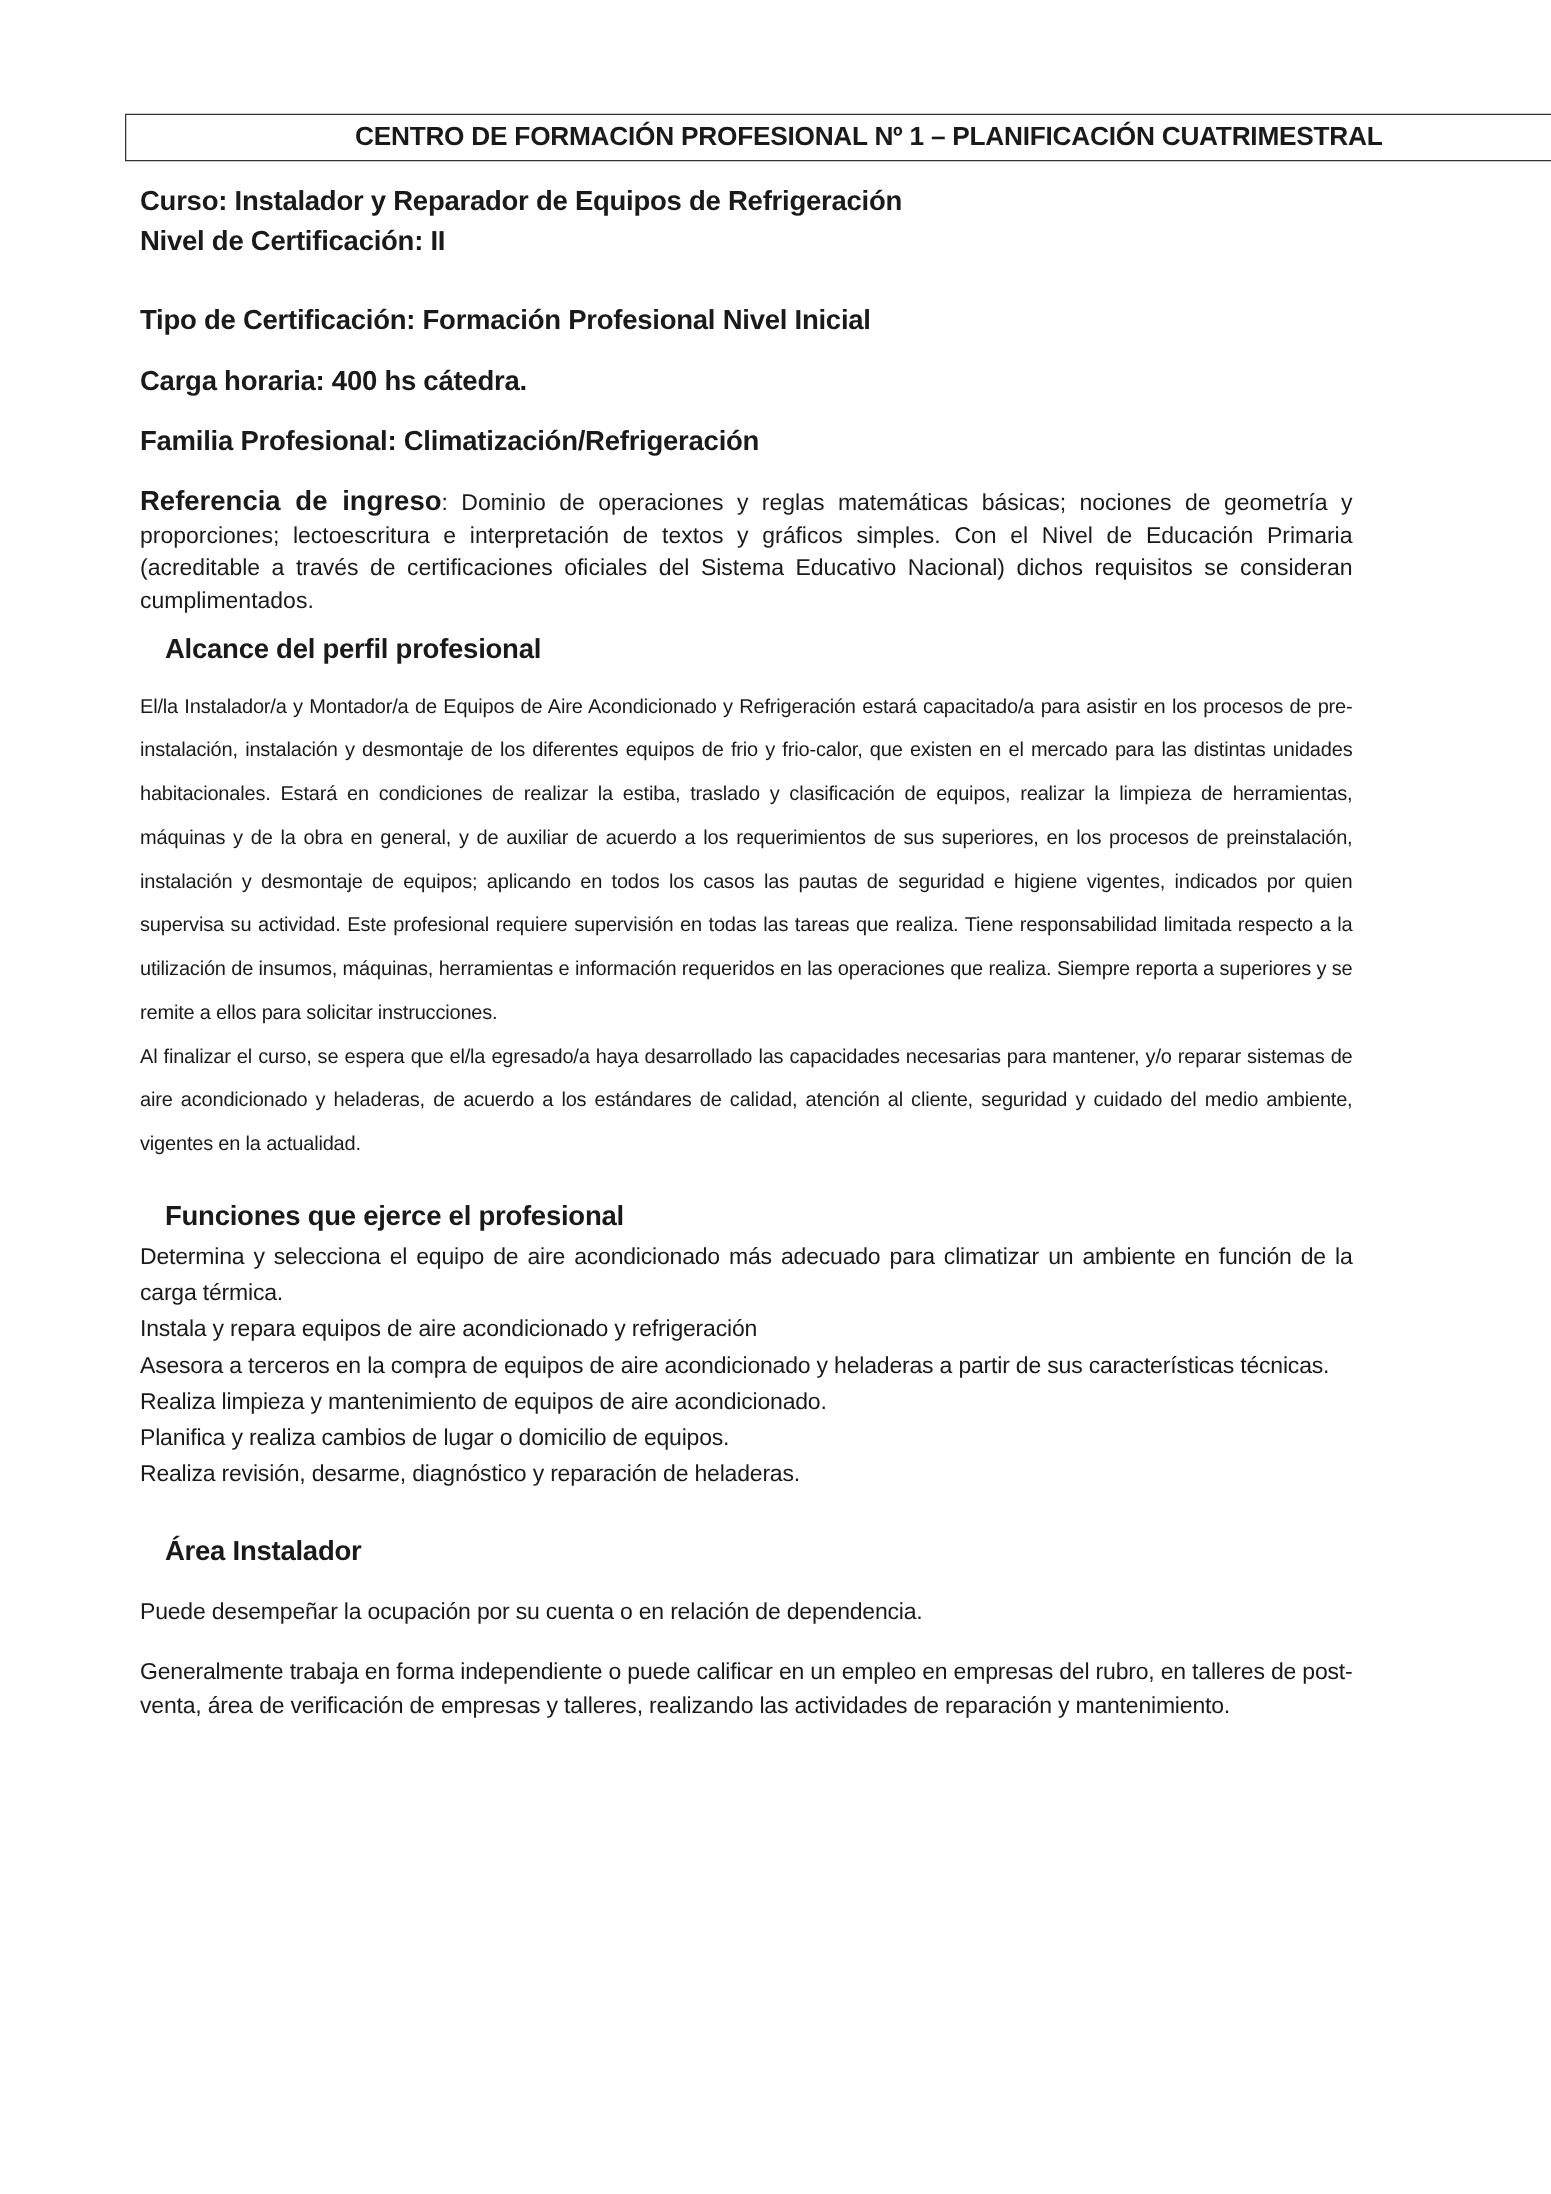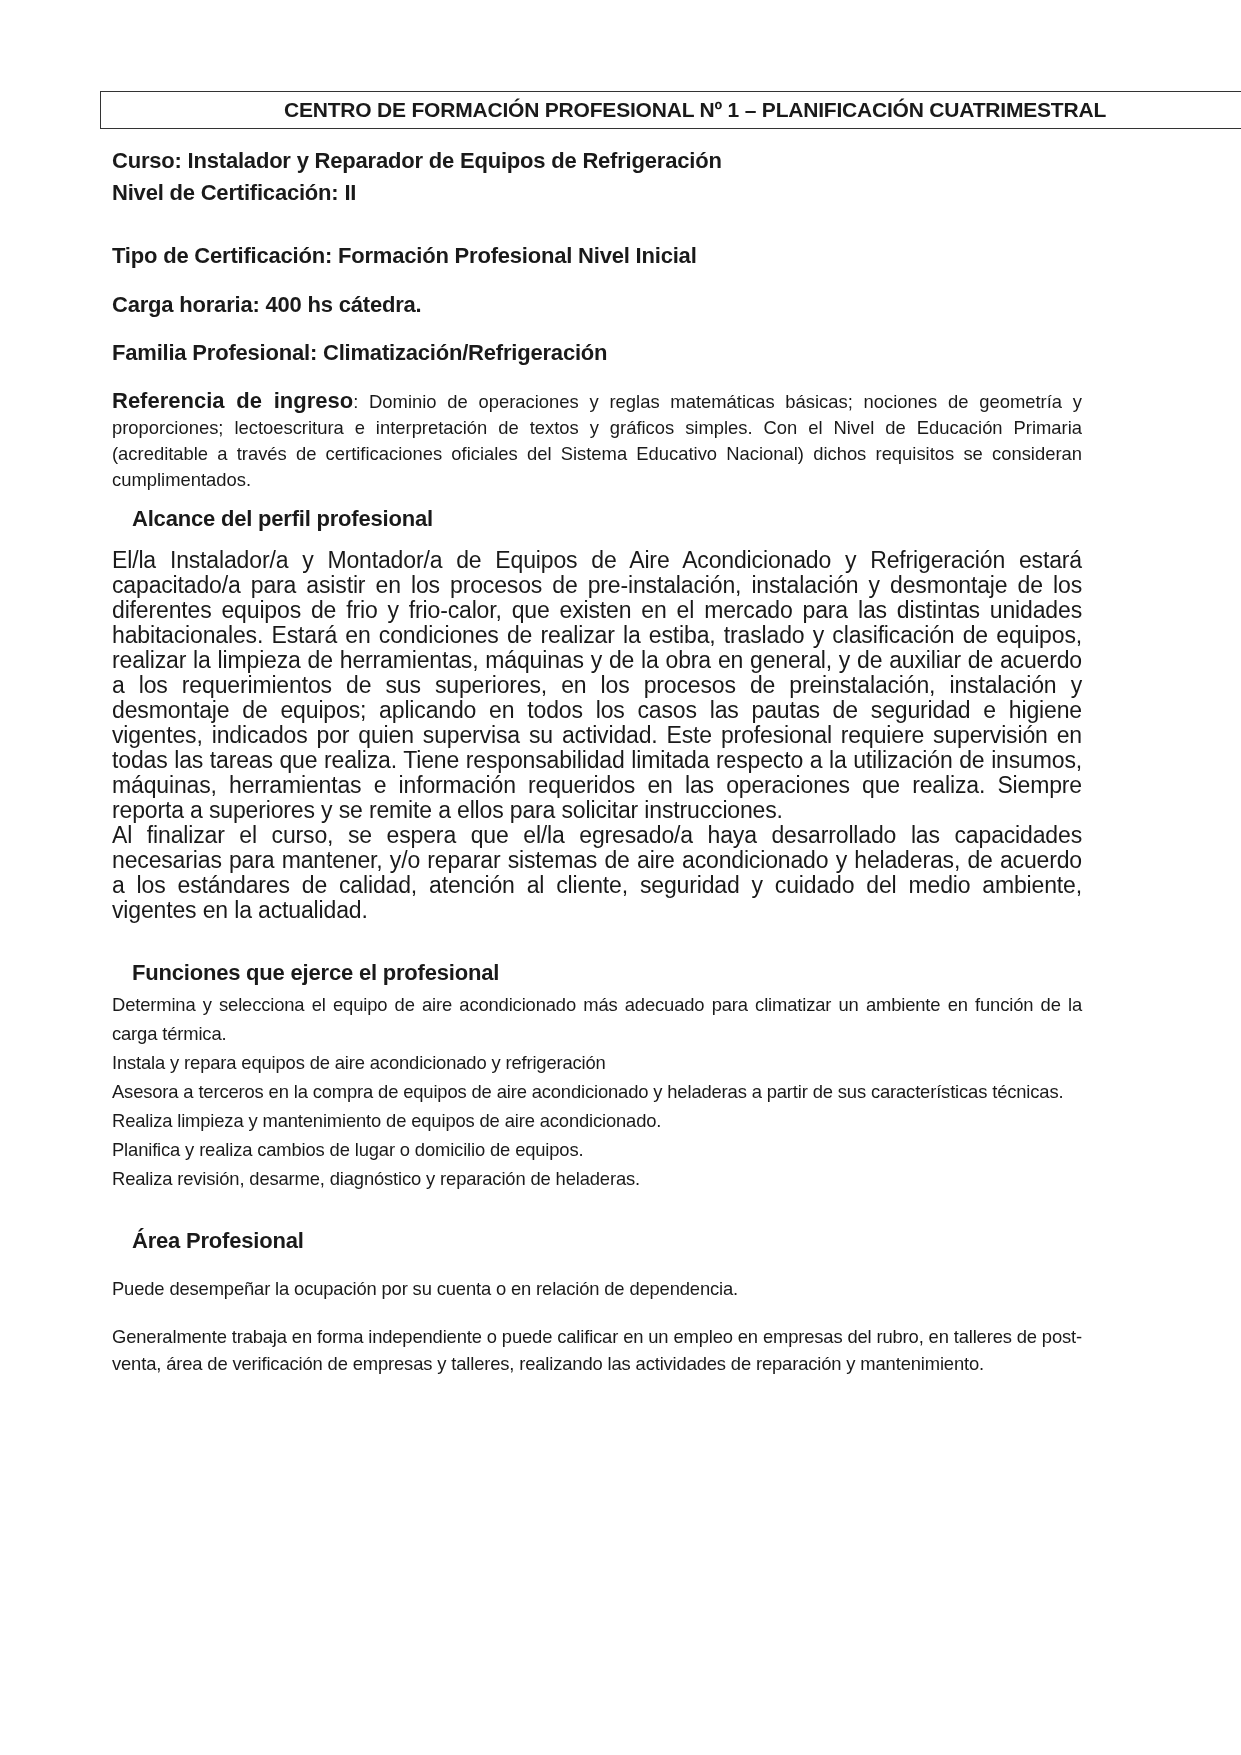--- a/index.html
+++ b/index.html
@@ -21,21 +21,21 @@
     position: absolute; left: 112px; top: 388px; width: 970px;
     font-size: 18.4px; line-height: 26px; text-align: justify;
   }
   .ref .lbl { font-weight: bold; font-size: 22px; }
   .h2 {
     position: absolute; left: 112px; font-weight: bold; font-size: 22px;
     letter-spacing: -0.2px; white-space: nowrap; margin-left: 20px;
   }
   .para {
     position: absolute; left: 112px; width: 970px;
-    font-size: 23px; line-height: 25px; text-align: justify; letter-spacing: -0.15px;
+    font-size: 16px; line-height: 35px; text-align: justify; letter-spacing: -0.15px;
   }
   .para p { margin: 0; }
   .fn { position: absolute; left: 112px; width: 970px; font-size: 18.4px; line-height: 29px; letter-spacing: -0.15px; }
   .fn p { margin: 0; text-align: justify; }
   .area { position: absolute; left: 112px; width: 970px; font-size: 18.4px; line-height: 27.5px; text-align: justify; letter-spacing: -0.15px; }
   .area p { margin: 0 0 20px 0; }
 </style>
 </head>
 <body>
 
@@ -60,17 +60,17 @@
 <div class="h2" style="top:960px">Funciones que ejerce el profesional</div>
 <div class="fn" style="top:990px">
   <p>Determina y selecciona el equipo de aire acondicionado más adecuado para climatizar un ambiente en función de la carga térmica.</p>
   <p>Instala y repara equipos de aire acondicionado y refrigeración</p>
   <p>Asesora a terceros en la compra de equipos de aire acondicionado y heladeras a partir de sus características técnicas.</p>
   <p>Realiza limpieza y mantenimiento de equipos de aire acondicionado.</p>
   <p>Planifica y realiza cambios de lugar o domicilio de equipos.</p>
   <p>Realiza revisión, desarme, diagnóstico y reparación de heladeras.</p>
 </div>
 
-<div class="h2" style="top:1228px">Área Profesional</div>
+<div class="h2" style="top:1228px">Área Instalador</div>
 <div class="area" style="top:1275px">
   <p>Puede desempeñar la ocupación por su cuenta o en relación de dependencia.</p>
   <p>Generalmente trabaja en forma independiente o puede calificar en un empleo en empresas del rubro, en talleres de post-venta, área de verificación de empresas y talleres, realizando las actividades de reparación y mantenimiento.</p>
 </div>
 
 </body></html>

